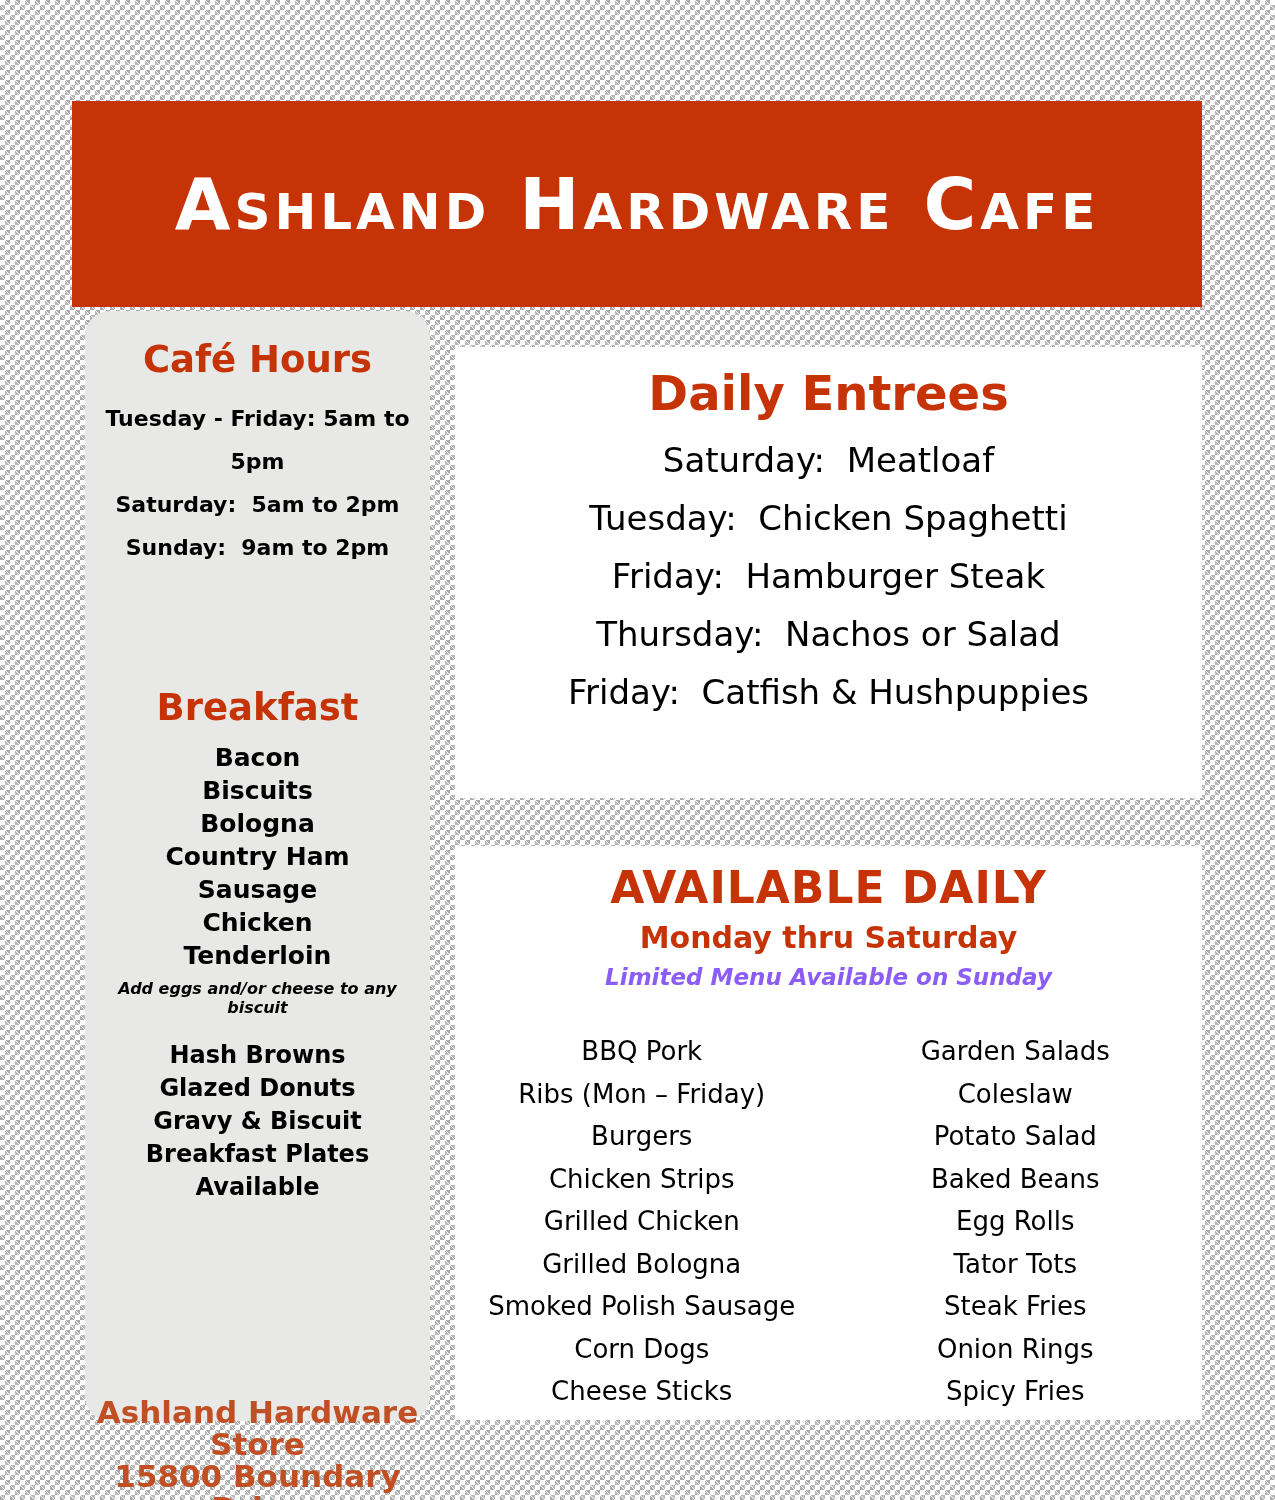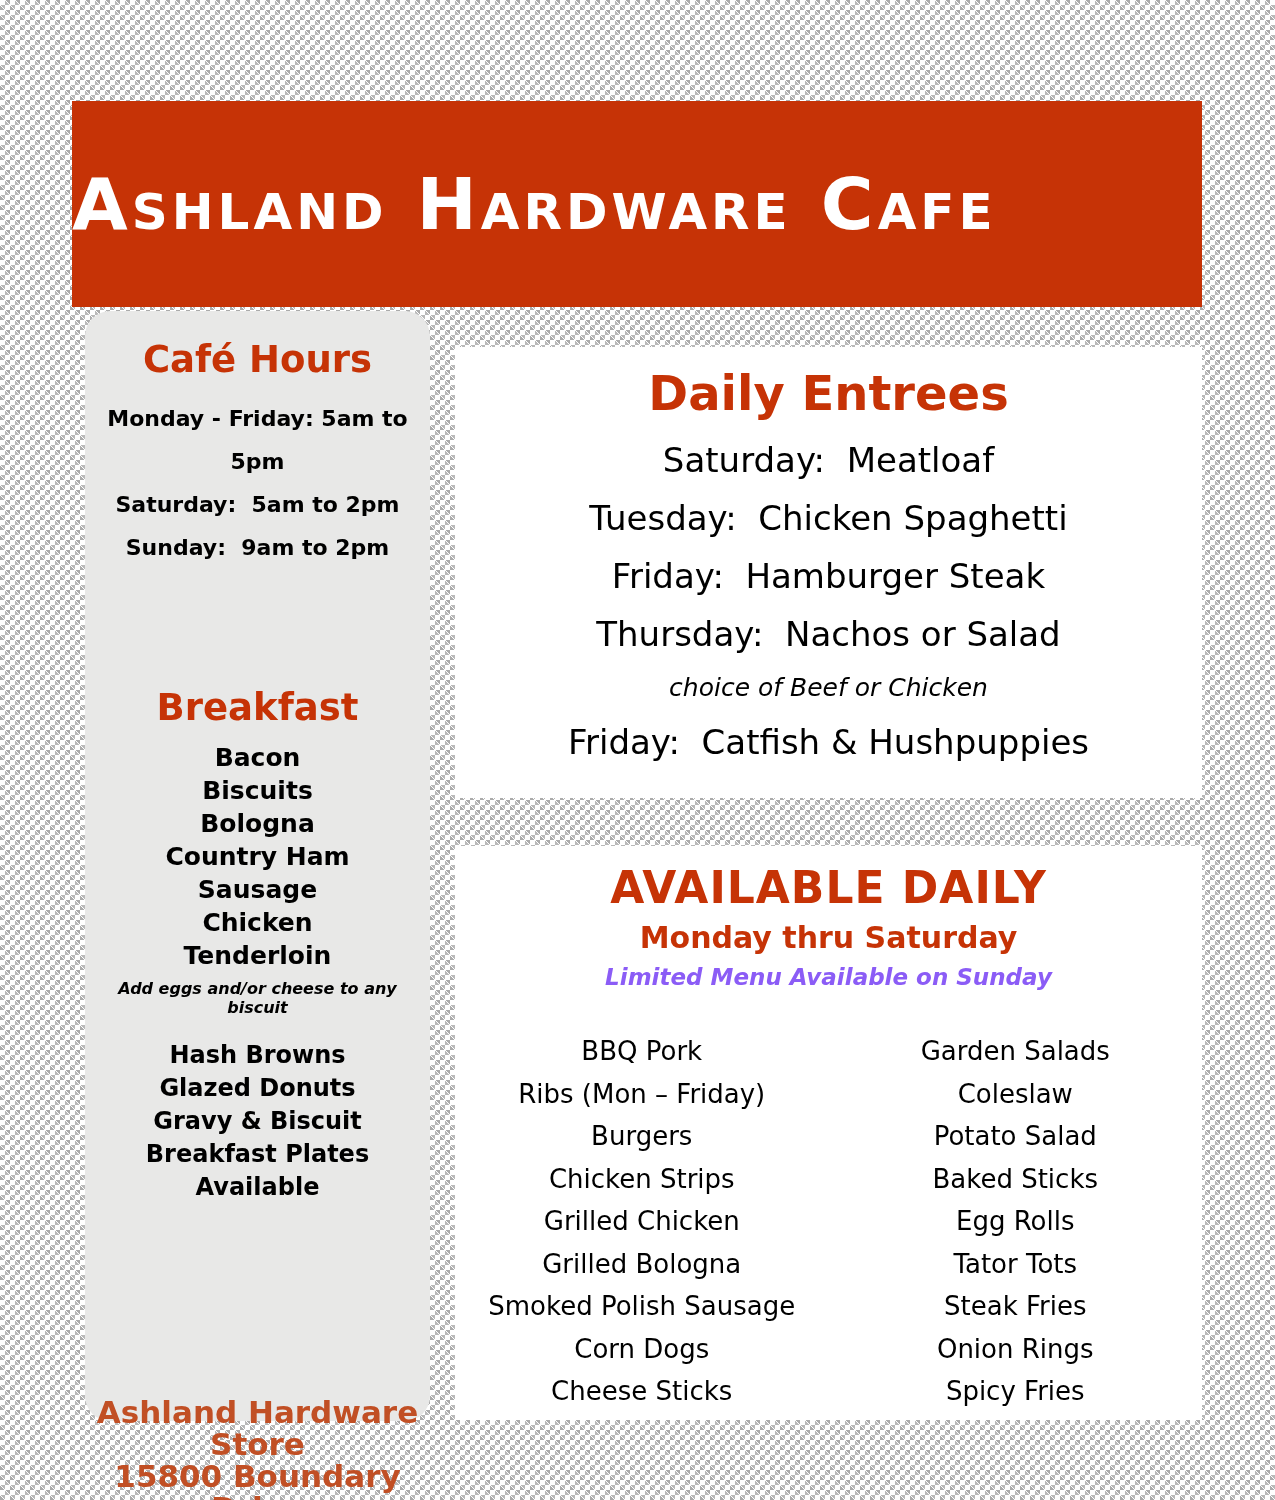--- a/index.html
+++ b/index.html
@@ -20,21 +20,21 @@
     background-size: 10px 10px;
     background-position: 0 0, 5px 5px;
   }
   .banner {
     position: absolute;
     left: 72px; top: 101px;
     width: 1130px; height: 206px;
     background: #c63306;
     display: flex;
     align-items: center;
-    justify-content: flex-start;
+    justify-content: center;
   }
   .banner-title {
     color: #ffffff;
     font-size: 72px;
     font-weight: 700;
     font-variant: small-caps;
     letter-spacing: 4px;
     white-space: nowrap;
   }
   .sidebar {
@@ -145,21 +145,21 @@
 <div class="page">
 
   <div class="banner">
     <div class="banner-title">Ashland Hardware Cafe</div>
   </div>
 
   <div class="sidebar">
     <div class="heading cafe-hours-heading">Café Hours</div>
     <div class="hours-list">
 
-    <div class="hours-line">Monday - Friday: 5am to 5pm</div>
+    <div class="hours-line">Tuesday - Friday: 5am to 5pm</div>
         <div class="hours-line">Saturday:  5am to 2pm</div>
         <div class="hours-line">Sunday:  9am to 2pm</div>
       </div>
 
     <div class="heading breakfast-heading">Breakfast</div>
     <div class="breakfast-list">
 
     <div class="breakfast-item">Bacon</div>
         <div class="breakfast-item">Biscuits</div>
         <div class="breakfast-item">Bologna</div>
@@ -187,21 +187,20 @@
   </div>
 
   <div class="box box-entrees">
     <div class="heading entrees-heading">Daily Entrees</div>
     <div class="entrees-list">
 
     <div class="entree">Saturday:  Meatloaf</div>
         <div class="entree">Tuesday:  Chicken Spaghetti</div>
         <div class="entree">Friday:  Hamburger Steak</div>
         <div class="entree">Thursday:  Nachos or Salad</div>
-        <div class="note">choice of Beef or Chicken</div>
         <div class="entree">Friday:  Catfish &amp; Hushpuppies</div>
       </div>
   </div>
 
   <div class="box box-available">
     <div class="heading available-heading">AVAILABLE DAILY</div>
     <div class="available-subheading">Monday thru Saturday</div>
     <div class="available-note">Limited Menu Available on Sunday</div>
     <div class="columns">
       <div class="col">
@@ -214,21 +213,21 @@
           <div class="menu-item">Grilled Bologna</div>
           <div class="menu-item">Smoked Polish Sausage</div>
           <div class="menu-item">Corn Dogs</div>
           <div class="menu-item">Cheese Sticks</div>
         </div>
       <div class="col">
 
       <div class="menu-item">Garden Salads</div>
           <div class="menu-item">Coleslaw</div>
           <div class="menu-item">Potato Salad</div>
-          <div class="menu-item">Baked Sticks</div>
+          <div class="menu-item">Baked Beans</div>
           <div class="menu-item">Egg Rolls</div>
           <div class="menu-item">Tator Tots</div>
           <div class="menu-item">Steak Fries</div>
           <div class="menu-item">Onion Rings</div>
           <div class="menu-item">Spicy Fries</div>
         </div>
     </div>
   </div>
 
 </div>

